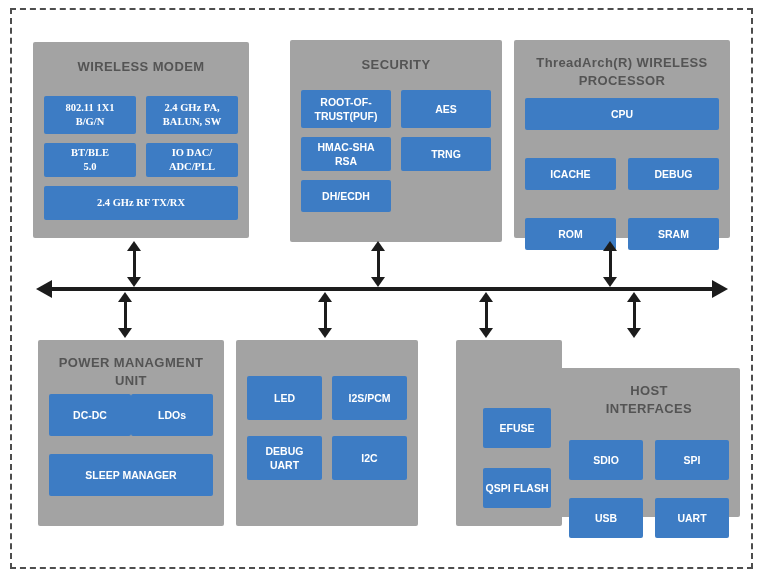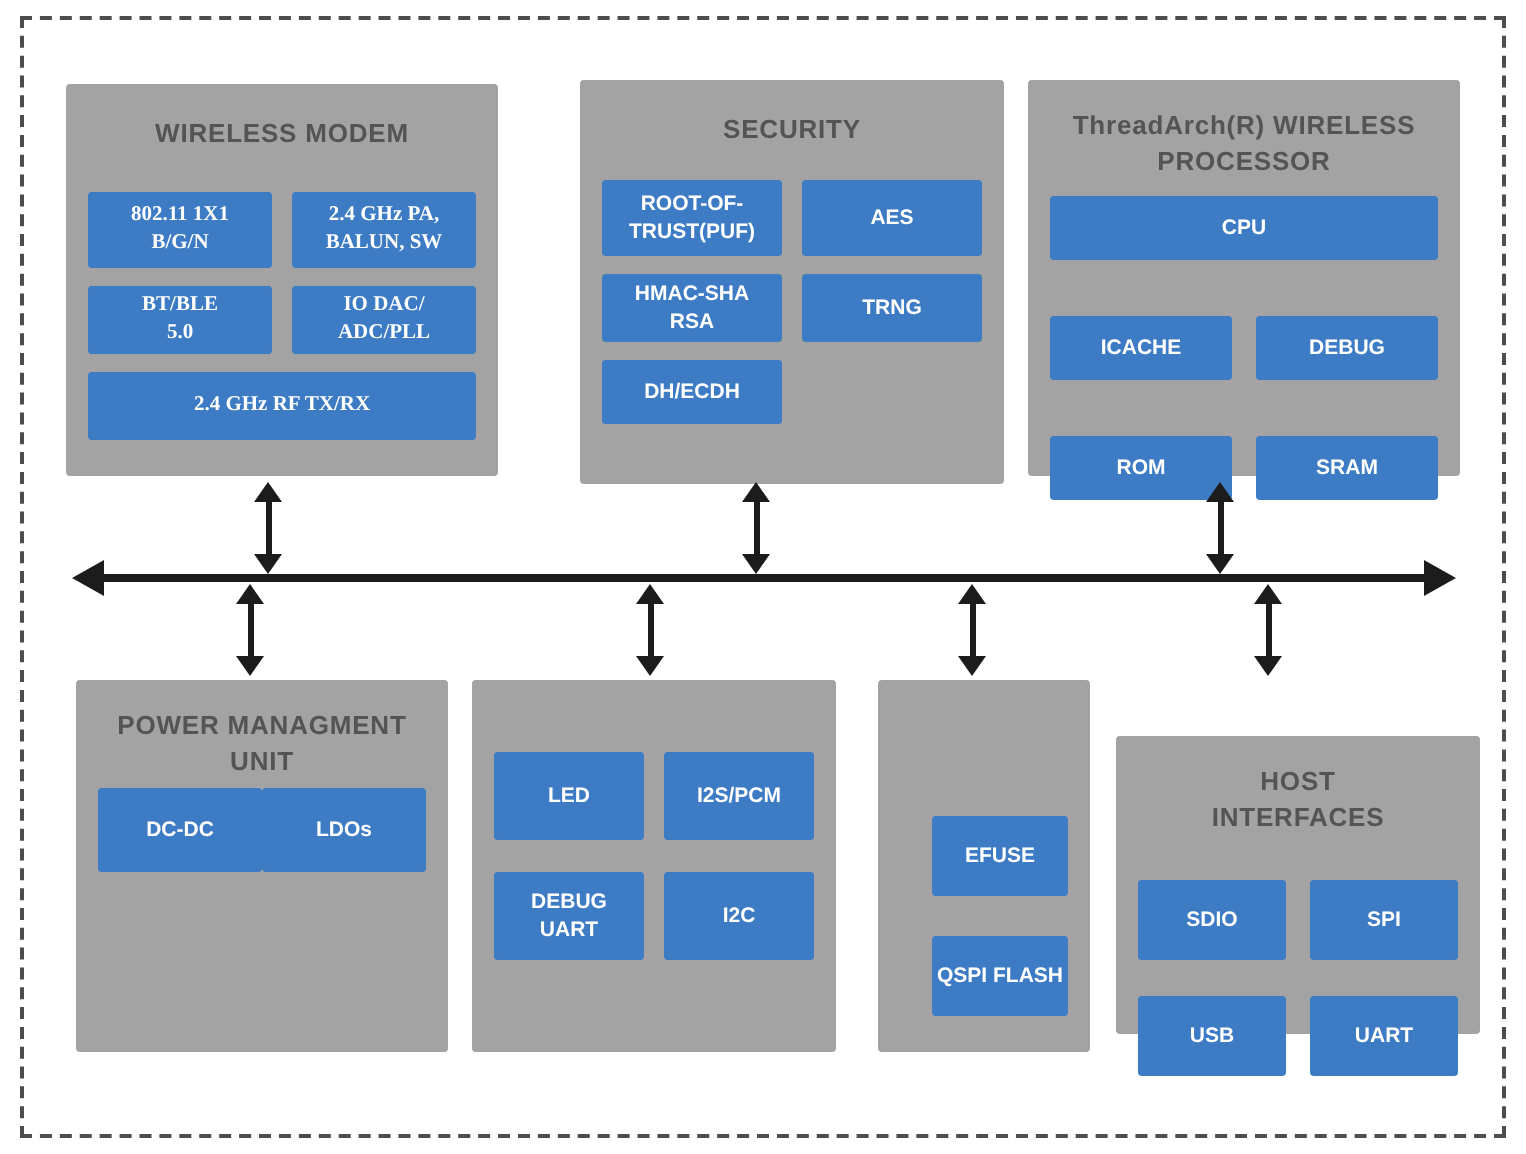--- a/index.html
+++ b/index.html
@@ -18,21 +18,21 @@
            display:flex; align-items:center; justify-content:center; text-align:center;
            white-space:pre-line; line-height:1.35; border-radius:2px; padding:2px; }
   .span2 { grid-column:span 2; }
 
   
   #p-modem      { left:33px;  top:42px;  width:216px; height:196px; }
   #p-security   { left:290px; top:40px;  width:212px; height:202px; }
   #p-threadarch { left:514px; top:40px;  width:216px; height:198px; }
   #p-pmu        { left:38px;  top:340px; width:186px; height:186px; }
   #p-periph     { left:236px; top:340px; width:182px; height:186px; }
-  #p-mem        { left:439px; top:340px; width:106px; height:186px;padding-left:16px; }
+  #p-mem        { left:456px; top:340px; width:106px; height:186px;padding-left:16px; }
   #p-host       { left:558px; top:340px; width:182px; height:149px;margin-top:28px; }
 
   
   #p-modem .chips      { grid-template-rows:38px 34px 34px; margin-top:20px;font-family:Liberation Serif, serif; }
   #p-security .chips   { grid-template-rows:38px 34px 32px; margin-top:16px; }
   #p-threadarch .chips { grid-template-rows:32px 32px 32px; margin-top:8px; gap:28px 12px; }
   #p-pmu .chips        { grid-template-rows:42px 42px; gap:18px 0; margin-top:4px; }
   #p-periph .chips     { grid-template-rows:44px 44px; gap:16px 10px; margin-top:36px; }
   #p-mem .chips        { grid-template-columns:1fr; grid-template-rows:40px 40px; gap:20px; margin-top:68px; }
   #p-host .chips       { grid-template-rows:40px 40px; gap:18px 12px; margin-top:22px; }
@@ -112,20 +112,21 @@
   <div class="varrow" style="left:318px; top:292px;"></div>
   <div class="varrow" style="left:479px; top:292px;"></div>
   <div class="varrow" style="left:627px; top:292px;"></div>
 
   <section class="panel" id="p-pmu">
     <div class="panel-title two-line">POWER MANAGMENT
 UNIT</div>
     <div class="chips">
       <div class="chip">DC-DC</div>
       <div class="chip">LDOs</div>
+      <div class="chip span2">SLEEP MANAGER</div>
     </div>
   </section>
 
   <section class="panel" id="p-periph">
     <div class="chips">
       <div class="chip">LED</div>
       <div class="chip">I2S/PCM</div>
       <div class="chip">DEBUG
 UART</div>
       <div class="chip">I2C</div>

